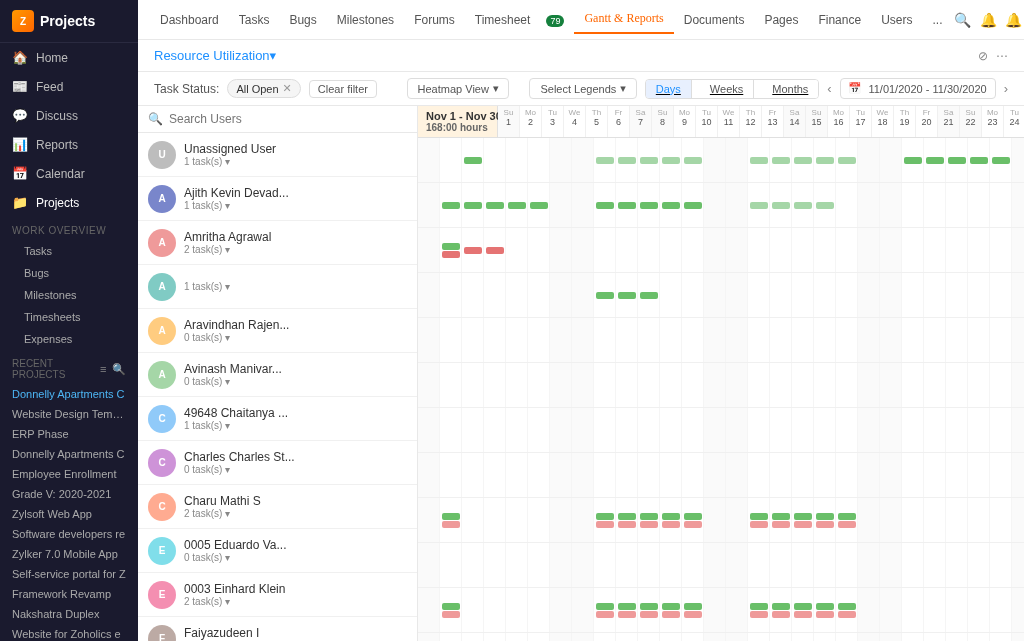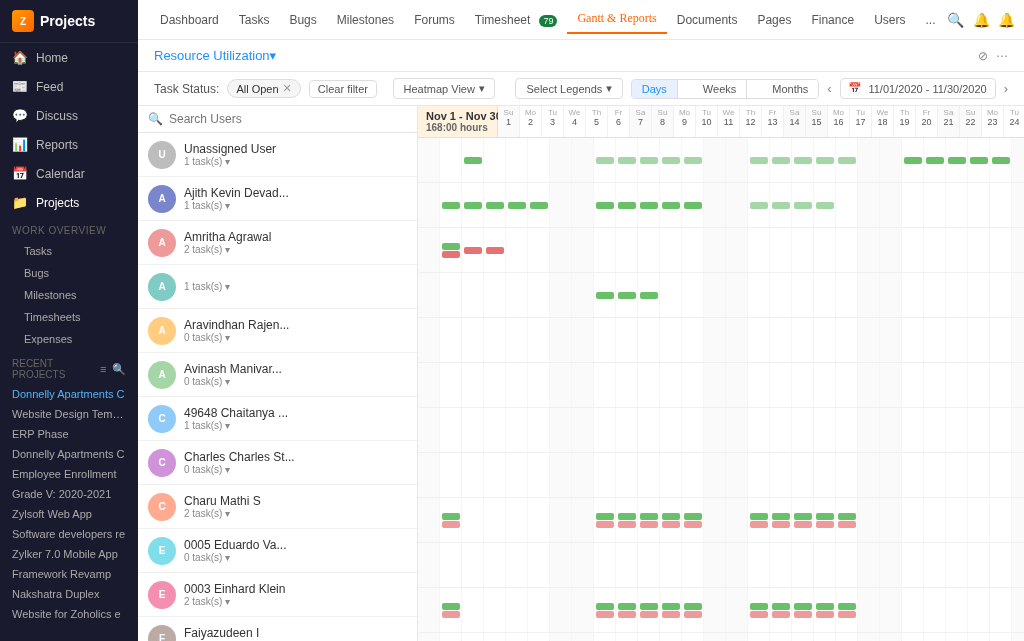--- a/index.html
+++ b/index.html
@@ -97,21 +97,21 @@
       border-radius: 4px;
       white-space: nowrap;
     }
     .nav-item.active { color: #f60; font-weight: 500; border-bottom: 2px solid #f60; border-radius: 0; font-family: Liberation Serif, serif; }
     .nav-badge {
       background: #15803d;
       color: #fff;
       font-size: 9px;
       padding: 1px 4px;
       border-radius: 8px;
-      margin-left: 9px;
+      margin-left: 16px;
     }
     .topnav-icons {
       margin-left: auto;
       display: flex;
       align-items: center;
       gap: 8px;
       color: #666;
     }
     .topnav-icon { cursor: pointer; font-size: 14px; }
 
@@ -160,22 +160,22 @@
       margin-left: auto;
       display: flex; align-items: center; gap: 20px;
     }
     .view-btn {
       border: 1px solid #ddd; border-radius: 4px;
       padding: 3px 10px; font-size: 11px; color: #555;
       cursor: pointer; background: #fff;
       display: flex; align-items: center; gap: 4px;
     }
     .day-week-month {
-      display: flex; gap: 15px;
-      border: 1px solid #ddd; border-radius: 4px; overflow: hidden;
+      display: flex; gap: 8px;
+      border: 1px solid #ddd; border-radius: 4px; overflow: hidden; text-decoration: underline;
     }
     .dwm-btn {
       padding: 3px 10px; font-size: 11px; color: #555;
       cursor: pointer; background: #fff; border: none;
       border-right: 1px solid #ddd;
     }
     .dwm-btn:last-child { border-right: none; }
     .dwm-btn.active { background: #e8f0fe; color: #1e90ff; font-weight: 500; }
     .date-nav {
       display: flex; align-items: center; gap: 6px;
@@ -353,20 +353,21 @@
   <div id="sidebar-projects">
       <div class="sidebar-project-item active-project">Donnelly Apartments C</div>
       <div class="sidebar-project-item">Website Design Templ...</div>
       <div class="sidebar-project-item">ERP Phase</div>
       <div class="sidebar-project-item">Donnelly Apartments C</div>
       <div class="sidebar-project-item">Employee Enrollment</div>
       <div class="sidebar-project-item">Grade V: 2020-2021</div>
       <div class="sidebar-project-item">Zylsoft Web App</div>
       <div class="sidebar-project-item">Software developers re</div>
       <div class="sidebar-project-item">Zylker 7.0 Mobile App</div>
+      <div class="sidebar-project-item">Self-service portal for Z</div>
       <div class="sidebar-project-item">Framework Revamp</div>
       <div class="sidebar-project-item">Nakshatra Duplex</div>
       <div class="sidebar-project-item">Website for Zoholics e</div>
     </div>
 </div>
 
 <div id="main">
 
   <div id="topnav">
     <div id="topnav-items" style="display: flex; align-items: center;">

